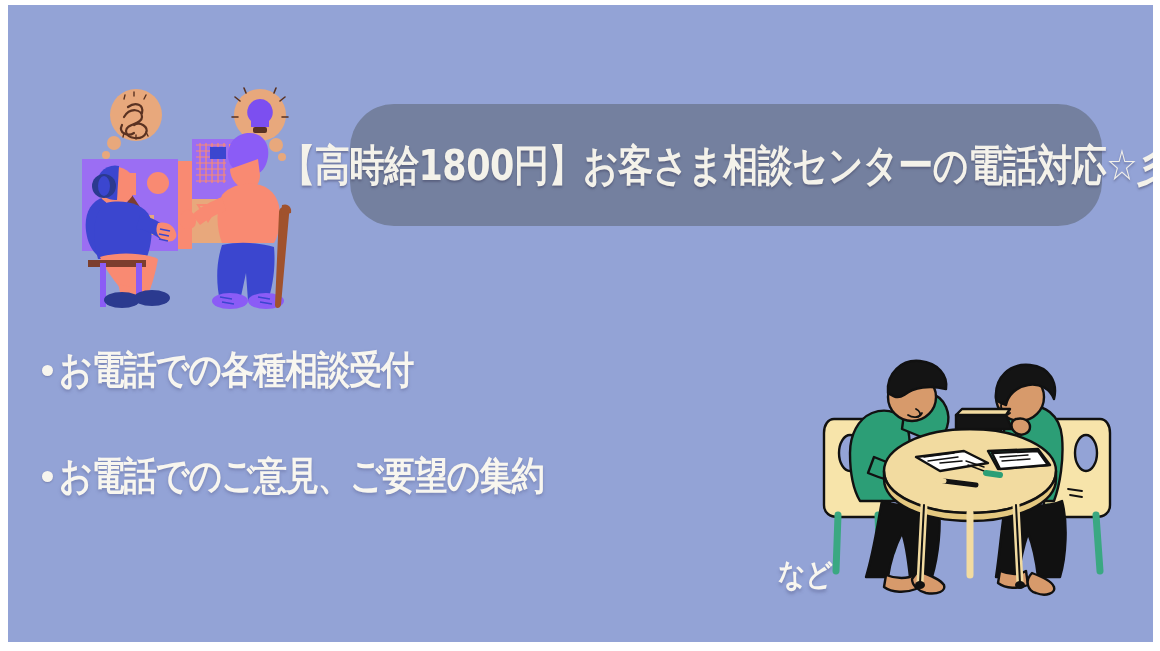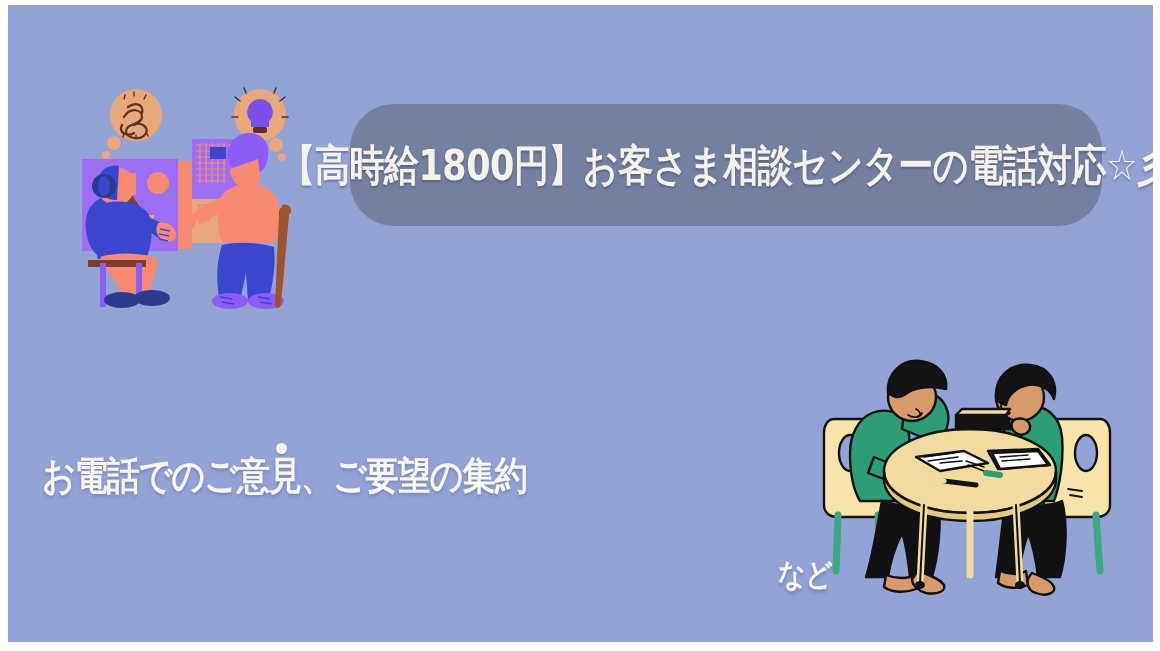--- a/index.html
+++ b/index.html
@@ -67,21 +67,21 @@
   .bullet-text {
     color: #f8f6ef;
     font-size: 33px;
     font-weight: 700;
     letter-spacing: -1px;
     text-shadow: 0 2px 3px rgba(80,85,130,0.40);
     transform: scaleY(1.18);
     transform-origin: left center;
   }
   #bullet-0 { top: 343px; }
-  #bullet-1 { top: 438px; flex-direction: column; }
+  #bullet-1 { top: 449px; }
   #bullet-2 { top: 502px; }
 
   #nado-text {
     position: absolute;
     left: 770px;
     top: 552px;
     color: #f8f6ef;
     font-size: 27px;
     font-weight: 700;
     letter-spacing: -0.5px;
@@ -188,20 +188,24 @@
       </g>
       <path d="M214 120 c4 0 6 4 5 8 l-8 90 c-1 4 -6 4 -6 0 l4 -92 c0 -4 2 -6 5 -6 z" fill="#a0522d"></path>
       <path d="M212 118 c6 -2 10 2 9 8 l-10 2 z" fill="#a0522d"></path>
     </svg>
   </div>
 
   <div id="title-pill">
     <span id="title-text">【高時給1800円】お客さま相談センターの電話対応☆彡</span>
   </div>
 
+  <div class="bullet-row" id="bullet-0">
+    <span class="bullet-dot"></span>
+    <span class="bullet-text">お電話での各種相談受付</span>
+  </div>
   <div class="bullet-row" id="bullet-1">
     <span class="bullet-dot"></span>
     <span class="bullet-text">お電話でのご意見、ご要望の集約</span>
   </div>
 
   <div id="nado-text">など</div>
 
   <div id="illus-right">
     <svg width="300" height="250" viewBox="0 0 300 250" xmlns="http://www.w3.org/2000/svg">
       <g stroke="#111111" stroke-width="2.4" stroke-linejoin="round" stroke-linecap="round">

